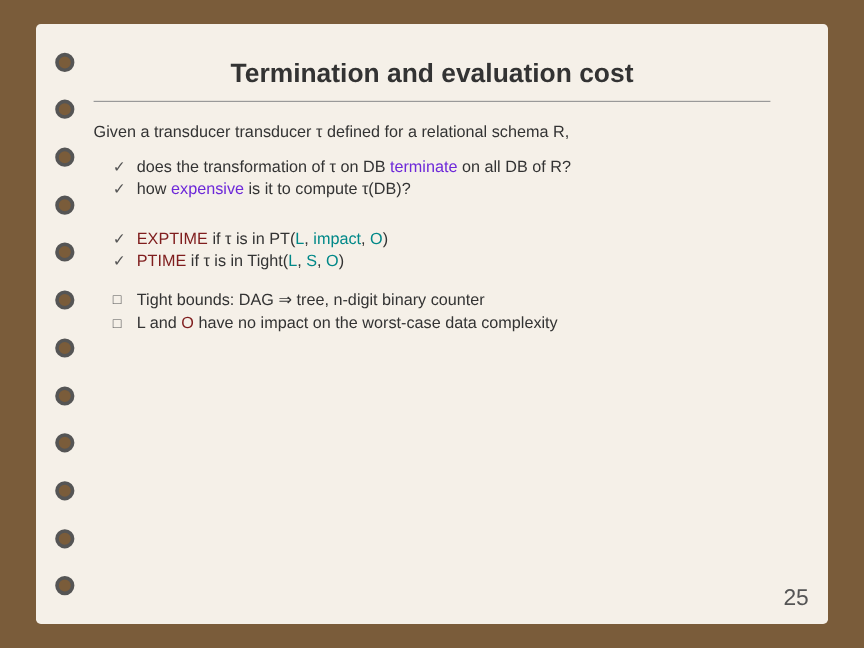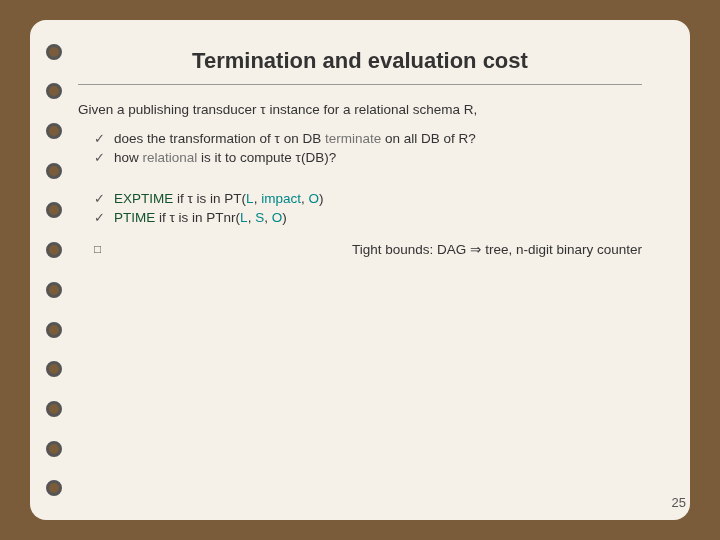--- a/index.html
+++ b/index.html
@@ -11,21 +11,21 @@
       display: flex;
       align-items: center;
       justify-content: center;
       font-family: Arial, sans-serif;
     }
 
     .slide {
       width: 660px;
       height: 500px;
       background: #f5f0e8;
-      border-radius: 16px;
+      border-radius: 4px;
       position: relative;
       padding: 28px 48px 28px 48px;
       display: flex;
       flex-direction: column;
     }
 
     
     .spirals {
       position: absolute;
       left: 14px;
@@ -89,53 +89,52 @@
       position: absolute;
       left: 0;
       color: #555;
       font-size: 13px;
     }
 
     .tau-section {
       margin-bottom: 10px;
     }
 
-    .green { color: #737373; }
-    .orange { color: #14532d; }
+    .green { color: #6d28d9; }
+    .orange { color: #7f1d1d; }
     .blue-green { color: #008888; }
 
     .square-list {
       list-style: none;
       padding-left: 16px;
       margin-bottom: 12px;
     }
 
     .square-list li {
       position: relative;
-      padding-left: 9px;
+      padding-left: 20px;
       margin-bottom: 4px;
       font-size: 13.5px;
       color: #333;
-      text-align: right;
     }
 
     .square-list li::before {
       content: "□";
       position: absolute;
       left: 0;
       color: #555;
       font-size: 12px;
       top: 1px;
     }
 
     .page-number {
       position: absolute;
       bottom: 10px;
-      right: 4px;
-      font-size: 13px;
+      right: 16px;
+      font-size: 19px;
       color: #555;
     }
   </style>
 </head>
 <body>
 
 <div class="slide">
 
   <div class="spirals">
     <div class="spiral-ring"></div>
@@ -150,45 +149,48 @@
     <div class="spiral-ring"></div>
     <div class="spiral-ring"></div>
     <div class="spiral-ring"></div>
   </div>
 
   <div class="title">Termination and evaluation cost</div>
 
   <hr class="divider">
 
   <div class="body-text intro-para">
-    <span>Given a publishing transducer τ instance for a relational schema R,</span>
+    <span>Given a transducer transducer τ defined for a relational schema R,</span>
   </div>
 
   <ul class="bullet-list">
     <li>
       does the transformation of τ on DB <span class="green">terminate</span> on all DB of R?
     </li>
     <li>
-      how <span class="green">relational</span> is it to compute τ(DB)?
+      how <span class="green">expensive</span> is it to compute τ(DB)?
     </li>
   </ul>
 
   <div class="tau-section body-text">
   </div>
 
   <ul class="bullet-list">
     <li>
       <span class="orange">EXPTIME</span><span> if τ is in PT(</span><span class="blue-green">L</span><span>, </span><span class="blue-green">impact</span><span>, </span><span class="blue-green">O</span><span>)</span>
     </li>
     <li>
-      <span class="orange">PTIME</span><span> if  τ is in PTnr(</span><span class="blue-green">L</span><span>, </span><span class="blue-green">S</span><span>, </span><span class="blue-green">O</span><span>)</span>
+      <span class="orange">PTIME</span><span> if  τ is in Tight(</span><span class="blue-green">L</span><span>, </span><span class="blue-green">S</span><span>, </span><span class="blue-green">O</span><span>)</span>
     </li>
   </ul>
 
   <ul class="square-list">
     <li>
       Tight bounds: DAG ⇒ tree, n-digit binary counter
+    </li>
+    <li>
+      <span>L</span> <span>and</span> <span class="orange">O</span> have no impact on the worst-case data complexity
     </li>
   </ul>
 
   <div class="page-number">25</div>
 
 </div>
 
 </body></html>

